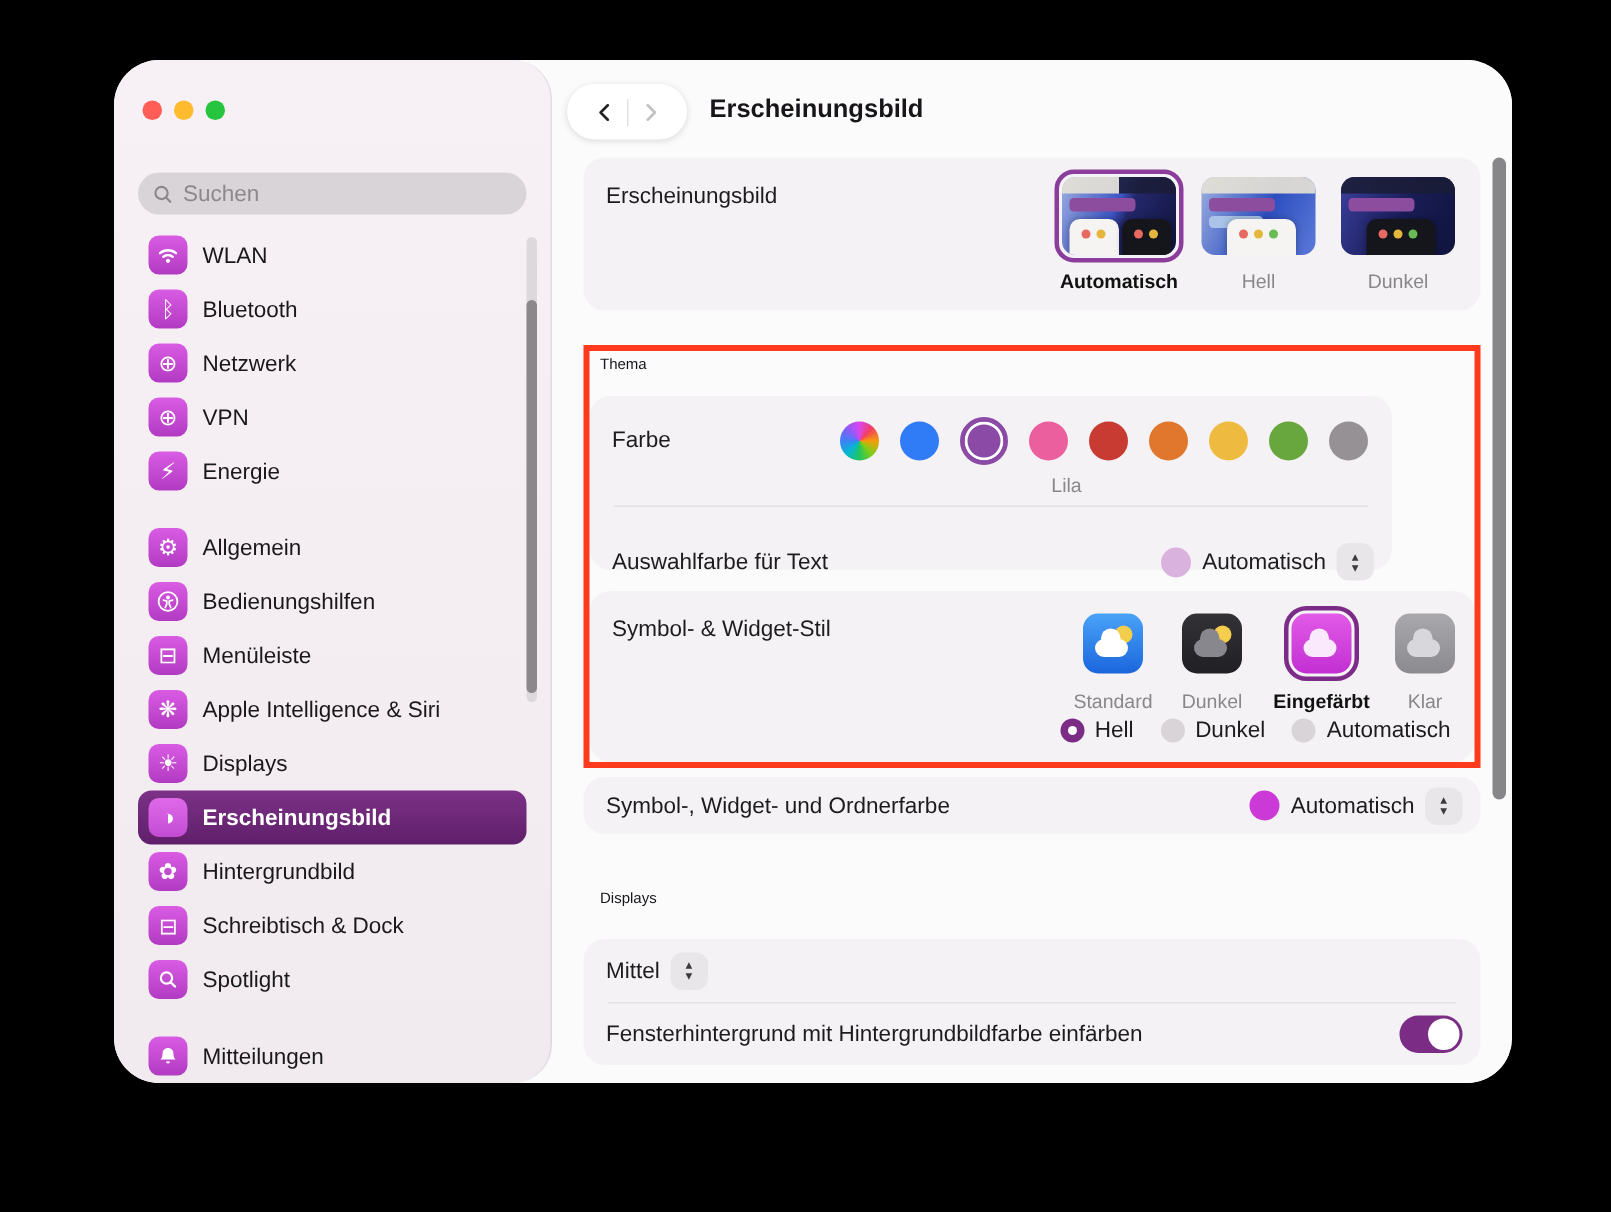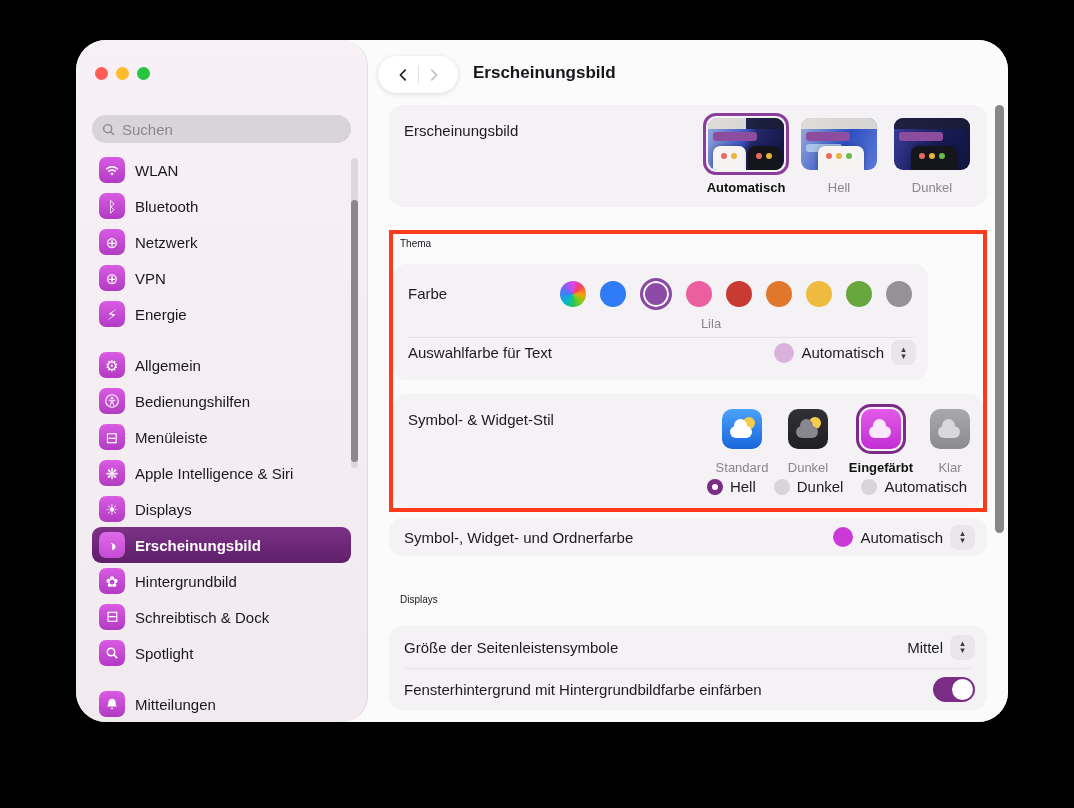--- a/index.html
+++ b/index.html
@@ -299,21 +299,21 @@
         <span class="sw selected" style="background:#8b4aa5;"></span>
         <span class="sw" style="background:#ec5f9e;"></span>
         <span class="sw" style="background:#c73b33;"></span>
         <span class="sw" style="background:#e0772c;"></span>
         <span class="sw" style="background:#eebb40;"></span>
         <span class="sw" style="background:#68a63e;"></span>
         <span class="sw" style="background:#959195;"></span>
       </div>
       <span class="graycap" style="position:absolute;left:292px;top:52px;width:52px;text-align:center;">Lila</span>
       <div class="divline" style="top:73px;"></div>
-      <div class="flexrow" style="left:15px;right:12px;top:67px;height:43px;">
+      <div class="flexrow" style="left:15px;right:12px;top:89px;height:43px;">
         <span class="rowlabel">Auswahlfarbe für Text</span>
         <div class="valgroup">
           <span class="minisw" style="background:#d9b3dd;"></span>
           <span class="rowlabel">Automatisch</span>
           <span class="stepper">
               <span>▴</span>
               <span>▾</span>
             </span>
         </div>
       </div>
@@ -384,21 +384,20 @@
               <span>▾</span>
             </span>
         </div>
       </div>
     </div>
 
     <span class="section-title" style="left:32px;top:554px;">Displays</span>
 
     <div class="card" style="left:21px;top:586px;width:598px;height:84px;">
       <div class="flexrow" style="left:15px;right:12px;top:0;height:42px;">
-        <span class="rowlabel">Größe der Seitenleistensymbole</span>
         <div class="valgroup">
           <span class="rowlabel">Mittel</span>
           <span class="stepper">
               <span>▴</span>
               <span>▾</span>
             </span>
         </div>
       </div>
       <div class="divline" style="top:42px;"></div>
       <div class="flexrow" style="left:15px;right:12px;top:42px;height:42px;">

